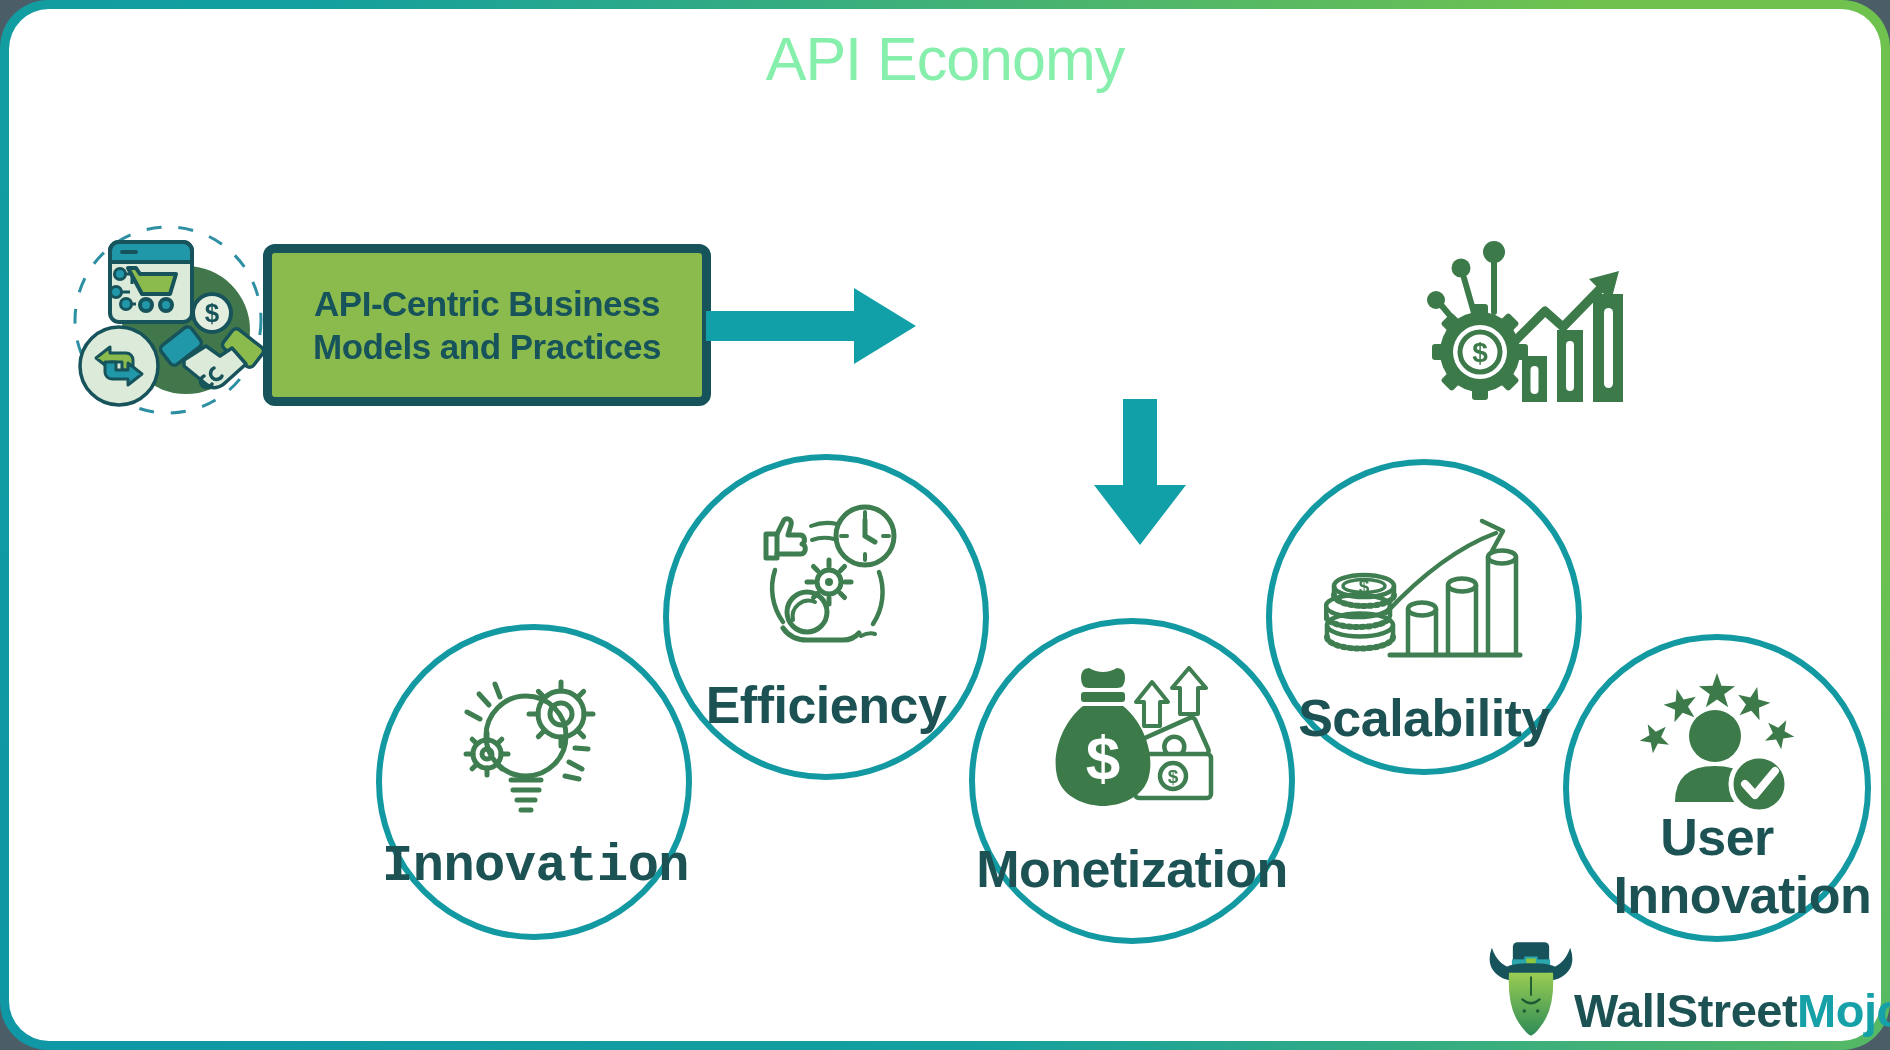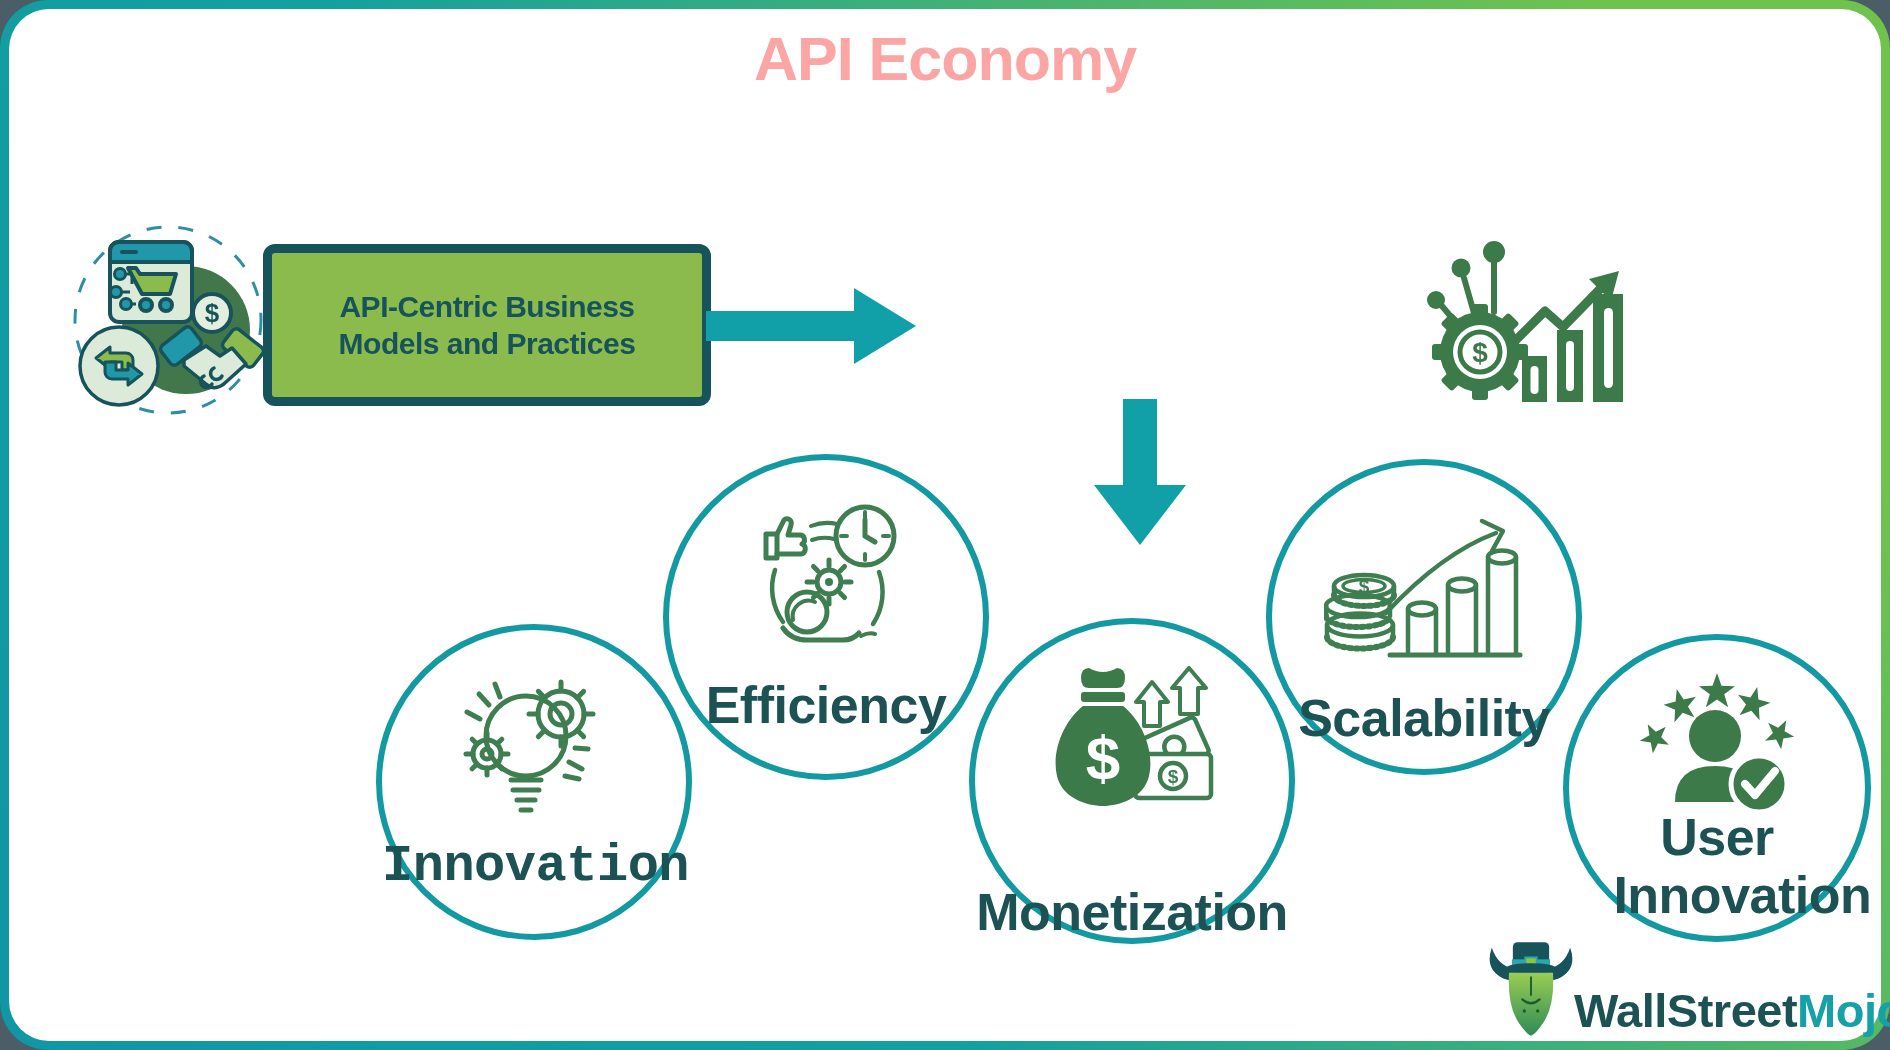--- a/index.html
+++ b/index.html
@@ -7,25 +7,25 @@
     position:relative;width:1890px;height:1050px;overflow:hidden;
     font-family:"Liberation Sans","DejaVu Sans",sans-serif;background:#4B5E68;
   }
   
   .frame{position:absolute;inset:0;border-radius:48px;
     background:linear-gradient(58deg,#0F97A5 0%,#13A09F 38%,#6FC24E 88%);
     padding:9px;box-sizing:border-box;}
   .frame-inner{width:100%;height:100%;background:#FFFFFF;border-radius:40px;}
 
   .title{position:absolute;top:24px;left:0;width:100%;text-align:center;
-    font-size:61px;font-weight:700;color:#fca5a5;letter-spacing:-1px;}
+    font-size:61px;font-weight:400;color:#86efac;letter-spacing:-1px;}
 
   .fbox{position:absolute;background:#8CBB4D;border:9px solid #17535B;border-radius:12px;
     display:flex;align-items:center;justify-content:center;text-align:center;
-    font-weight:800;font-size:30px;color:#17535B;line-height:1.24;
+    font-weight:800;font-size:35px;color:#17535B;line-height:1.24;
     box-sizing:border-box;padding:0 14px;letter-spacing:-0.5px;}
   .fbox-source{left:263px;top:244px;width:448px;height:162px;}
   .fbox-target{left:912px;top:241px;width:479px;height:160px;}
 
   .arrow{position:absolute;}
   .arrow-right{left:706px;top:282px;}
   .arrow-down{left:1094px;top:399px;}
 
   .side-icon{position:absolute;}
   .icon-left{left:66px;top:218px;}
@@ -36,21 +36,21 @@
   .circle svg{position:absolute;left:50%;transform:translateX(-50%);}
   .circle .lbl{position:absolute;left:0;width:100%;text-align:center;
     font-weight:800;font-size:52px;color:#1C5253;letter-spacing:-0.5px;line-height:1.12;}
   .c-efficiency{left:663px;top:454px;width:326px;height:326px;}
   .c-efficiency svg{top:30px;}   .c-efficiency .lbl{top:216px;}
   .c-scalability{left:1266px;top:459px;width:316px;height:316px;}
   .c-scalability svg{top:44px;}  .c-scalability .lbl{top:204px;margin-top:20px;}
   .c-innovation{left:376px;top:624px;width:316px;height:316px;}
   .c-innovation svg{top:34px;}   .c-innovation .lbl{top:208px;font-family:Liberation Mono, monospace;}
   .c-monetization{left:969px;top:618px;width:326px;height:326px;}
-  .c-monetization svg{top:42px;} .c-monetization .lbl{top:216px;margin-top:43px;}
+  .c-monetization svg{top:42px;} .c-monetization .lbl{top:216px;}
   .c-ux{left:1563px;top:634px;width:308px;height:308px;}
   .c-ux svg{top:30px;}
   .c-ux .lbl{top:168px;left:15%;width:70%;}
 
   .logo{position:absolute;left:1488px;top:938px;display:flex;align-items:flex-end;}
   .logo-text{font-size:47px;font-weight:800;letter-spacing:-0.5px;white-space:nowrap;}
   .logo-dark{color:#1C5253;}
   .logo-teal{color:#16A0A8;}
 
   svg text{font-family:"Liberation Sans","DejaVu Sans",sans-serif;}

